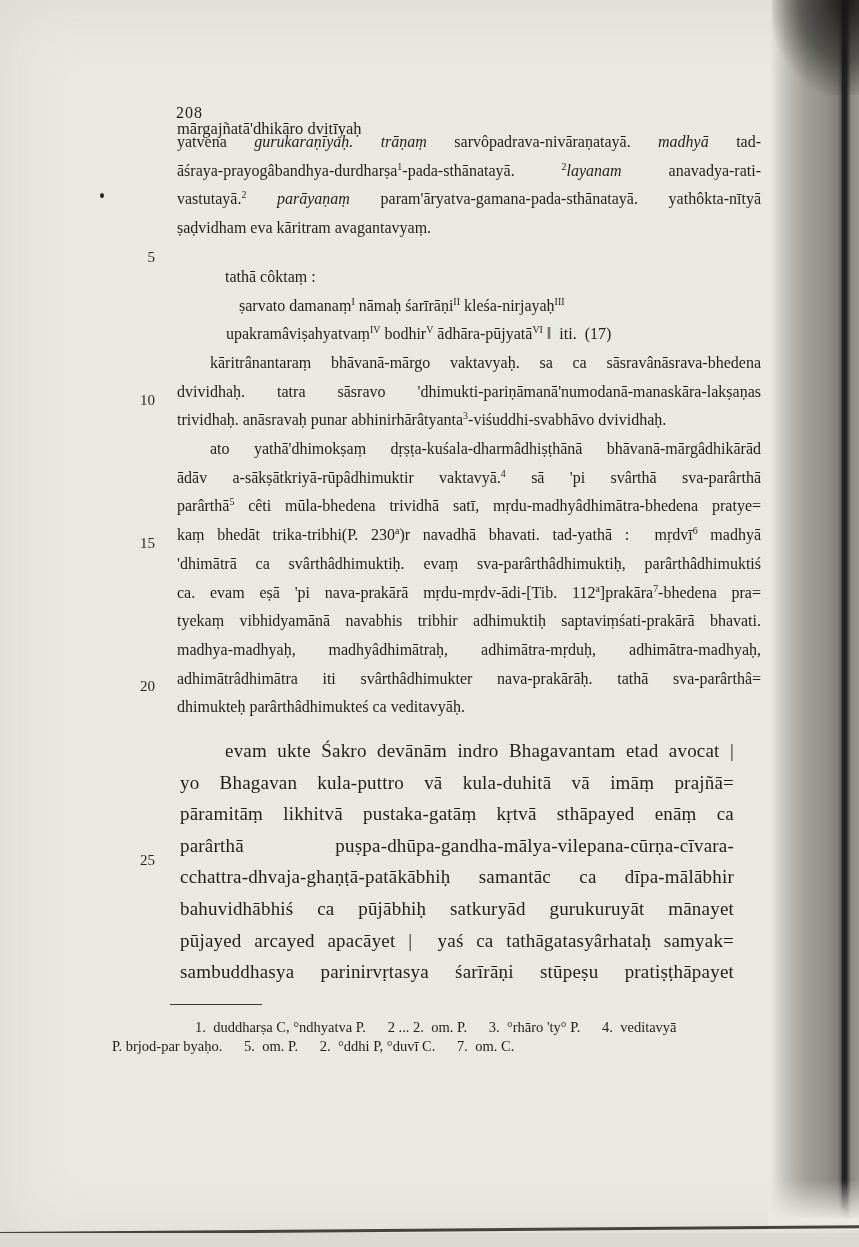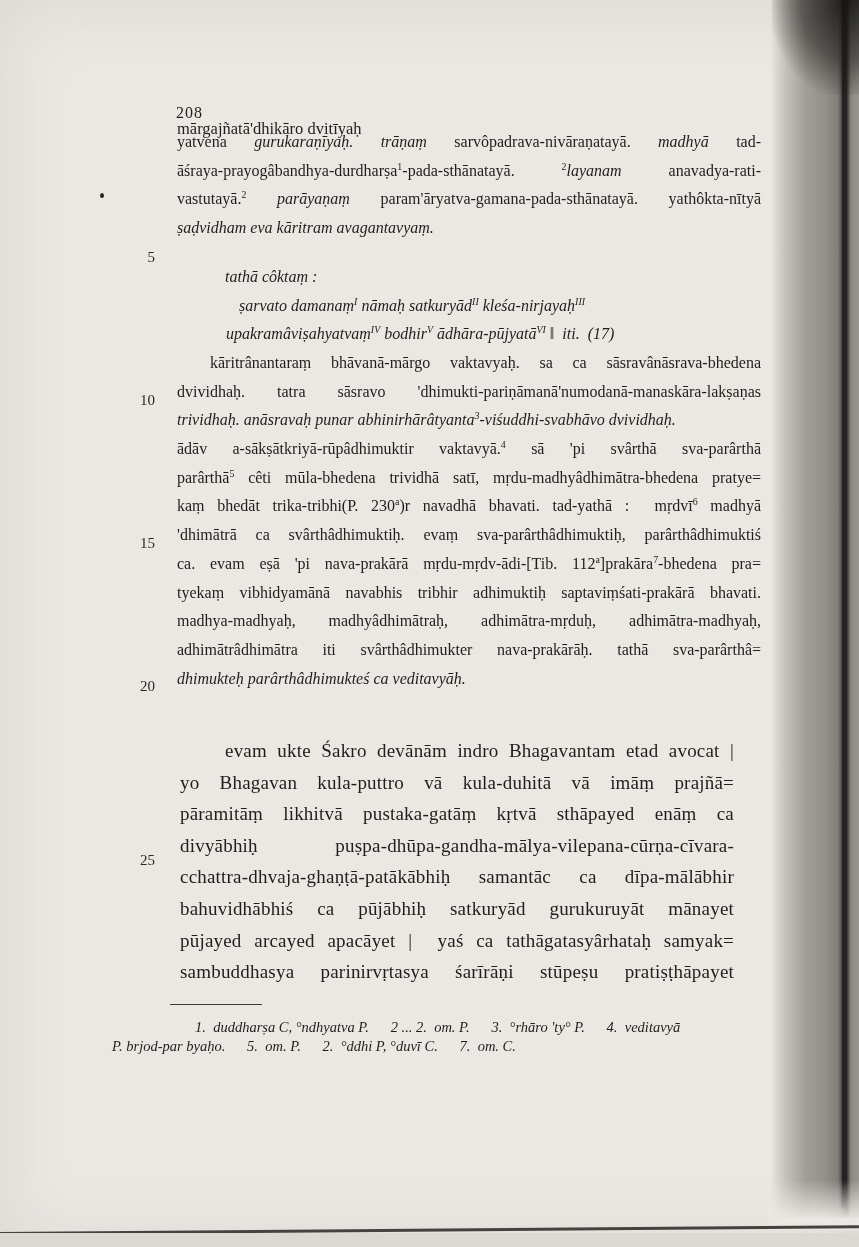--- a/index.html
+++ b/index.html
@@ -20,21 +20,21 @@
   #lnums div:nth-child(2){top:392px;}
   #lnums div:nth-child(3){top:535px;}
   #lnums div:nth-child(4){top:678px;}
   #lnums div:nth-child(5){top:852px;}
   
   .para{position:absolute; left:177px; width:584px;}
   #para1{top:128px; font-size:16px; line-height:28.7px;}
   #para2{left:180px; top:735px; width:554px; font-size:19px; line-height:31.6px; letter-spacing:0.2px;}
   .line{white-space:pre-wrap;}
   .a-j{text-align:justify; text-align-last:justify;}
-  .a-l{text-align:left; text-align-last:left;font-style:italic;}
+  .a-l{text-align:left; text-align-last:left;}
   .in-none{text-indent:0;}
   .in-para{text-indent:33px;}
   .in-quote{text-indent:48px;margin-top:20px;}
   .in-verse1{text-indent:62px;}
   .in-verse2{text-indent:49px;}
   .in-first{text-indent:45px;}
   .in-fnfirst{text-indent:83px;}
   .i{font-style:italic;}
   .sup{font-size:62%; vertical-align:super; line-height:0; letter-spacing:0;}
   
@@ -84,41 +84,42 @@
       <div>20</div>
       <div>25</div>
     </div>
 
   <div id="para1" class="para">
       <div class="line a-j in-none"><span>yatvena </span><span class="i">gurukaraṇīyaḥ.</span><span> </span><span class="i">trāṇaṃ</span><span> sarvôpadrava-nivāraṇatayā. </span><span class="i">madhyā</span><span> tad-</span></div>
       <div class="line a-j in-none"><span>āśraya-prayogâbandhya-durdharṣa</span><span class="sup">1</span><span>-pada-sthānatayā. </span><span class="sup">2</span><span class="i">layanam</span><span> anavadya-rati-</span></div>
       <div class="line a-j in-none"><span>vastutayā.</span><span class="sup">2</span><span> </span><span class="i">parāyaṇaṃ</span><span> param'āryatva-gamana-pada-sthānatayā. yathôkta-nītyā</span></div>
       <div class="line a-l in-none"><span>ṣaḍvidham eva kāritram avagantavyaṃ.</span></div>
       <div class="line a-l in-quote"><span>tathā côktaṃ :</span></div>
-      <div class="line a-l in-verse1"><span>ṣarvato damanaṃ</span><span class="sup">I</span><span> nāmaḥ satkuryād</span><span class="sup">II</span><span> kleśa-nirjayaḥ</span><span class="sup">III</span></div>
+      <div class="line a-l in-verse1"><span>ṣarvato damanaṃ</span><span class="sup">I</span><span> nāmaḥ śarīrāṇi</span><span class="sup">II</span><span> kleśa-nirjayaḥ</span><span class="sup">III</span></div>
       <div class="line a-l in-verse2"><span>upakramâviṣahyatvaṃ</span><span class="sup">IV</span><span> bodhir</span><span class="sup">V</span><span> ādhāra-pūjyatā</span><span class="sup">VI</span><span> ‖  iti.  (17)</span></div>
       <div class="line a-j in-para"><span>kāritrânantaraṃ bhāvanā-mārgo vaktavyaḥ. sa ca sāsravânāsrava-bhedena</span></div>
       <div class="line a-j in-none"><span>dvividhaḥ. tatra sāsravo 'dhimukti-pariṇāmanā'numodanā-manaskāra-lakṣaṇas</span></div>
       <div class="line a-l in-none"><span>trividhaḥ. anāsravaḥ punar abhinirhārâtyanta</span><span class="sup">3</span><span>-viśuddhi-svabhāvo dvividhaḥ.</span></div>
+      <div class="line a-j in-para"><span>ato yathā'dhimokṣaṃ dṛṣṭa-kuśala-dharmâdhiṣṭhānā bhāvanā-mārgâdhikārād</span></div>
       <div class="line a-j in-none"><span>ādāv a-sākṣātkriyā-rūpâdhimuktir vaktavyā.</span><span class="sup">4</span><span> sā 'pi svârthā sva-parârthā</span></div>
       <div class="line a-j in-none"><span>parârthā</span><span class="sup">5</span><span> cêti mūla-bhedena trividhā satī, mṛdu-madhyâdhimātra-bhedena pratye=</span></div>
       <div class="line a-j in-none"><span>kaṃ bhedāt trika-tribhi(P. 230</span><span class="sup">a</span><span>)r navadhā bhavati. tad-yathā :  mṛdvī</span><span class="sup">6</span><span> madhyā</span></div>
       <div class="line a-j in-none"><span>'dhimātrā ca svârthâdhimuktiḥ. evaṃ sva-parârthâdhimuktiḥ, parârthâdhimuktiś</span></div>
       <div class="line a-j in-none"><span>ca. evam eṣā 'pi nava-prakārā mṛdu-mṛdv-ādi-[Tib. 112</span><span class="sup">a</span><span>]prakāra</span><span class="sup">7</span><span>-bhedena pra=</span></div>
       <div class="line a-j in-none"><span>tyekaṃ vibhidyamānā navabhis tribhir adhimuktiḥ saptaviṃśati-prakārā bhavati.</span></div>
       <div class="line a-j in-none"><span>madhya-madhyaḥ, madhyâdhimātraḥ, adhimātra-mṛduḥ, adhimātra-madhyaḥ,</span></div>
       <div class="line a-j in-none"><span>adhimātrâdhimātra iti svârthâdhimukter nava-prakārāḥ. tathā sva-parârthâ=</span></div>
       <div class="line a-l in-none"><span>dhimukteḥ parârthâdhimukteś ca veditavyāḥ.</span></div>
     </div>
 
   <div id="para2" class="para">
       <div class="line a-j in-first"><span>evam ukte Śakro devānām indro Bhagavantam etad avocat |</span></div>
       <div class="line a-j in-none"><span>yo Bhagavan kula-puttro vā kula-duhitā vā imāṃ prajñā=</span></div>
       <div class="line a-j in-none"><span>pāramitāṃ likhitvā pustaka-gatāṃ kṛtvā sthāpayed enāṃ ca</span></div>
-      <div class="line a-j in-none"><span>divyābhiḥ puṣpa-dhūpa-gandha-mālya-vilepana-cūrṇa-cīvara-</span></div>
+      <div class="line a-j in-none"><span>parârthā puṣpa-dhūpa-gandha-mālya-vilepana-cūrṇa-cīvara-</span></div>
       <div class="line a-j in-none"><span>cchattra-dhvaja-ghaṇṭā-patākābhiḥ samantāc ca dīpa-mālābhir</span></div>
       <div class="line a-j in-none"><span>bahuvidhābhiś ca pūjābhiḥ satkuryād gurukuruyāt mānayet</span></div>
       <div class="line a-j in-none"><span>pūjayed arcayed apacāyet |  yaś ca tathāgatasyârhataḥ samyak=</span></div>
       <div class="line a-j in-none"><span>sambuddhasya parinirvṛtasya śarīrāṇi stūpeṣu pratiṣṭhāpayet</span></div>
     </div>
 
   <div class="fnrule"></div>
   <div id="footnotes">
       <div class="line a-l in-fnfirst">1.  duddharṣa C, °ndhyatva P.      2 ... 2.  om. P.      3.  °rhāro 'ty° P.      4.  veditavyā</div>
       <div class="line a-l in-none">P. brjod-par byaḥo.      5.  om. P.      2.  °ddhi P, °duvī C.      7.  om. C.</div>

